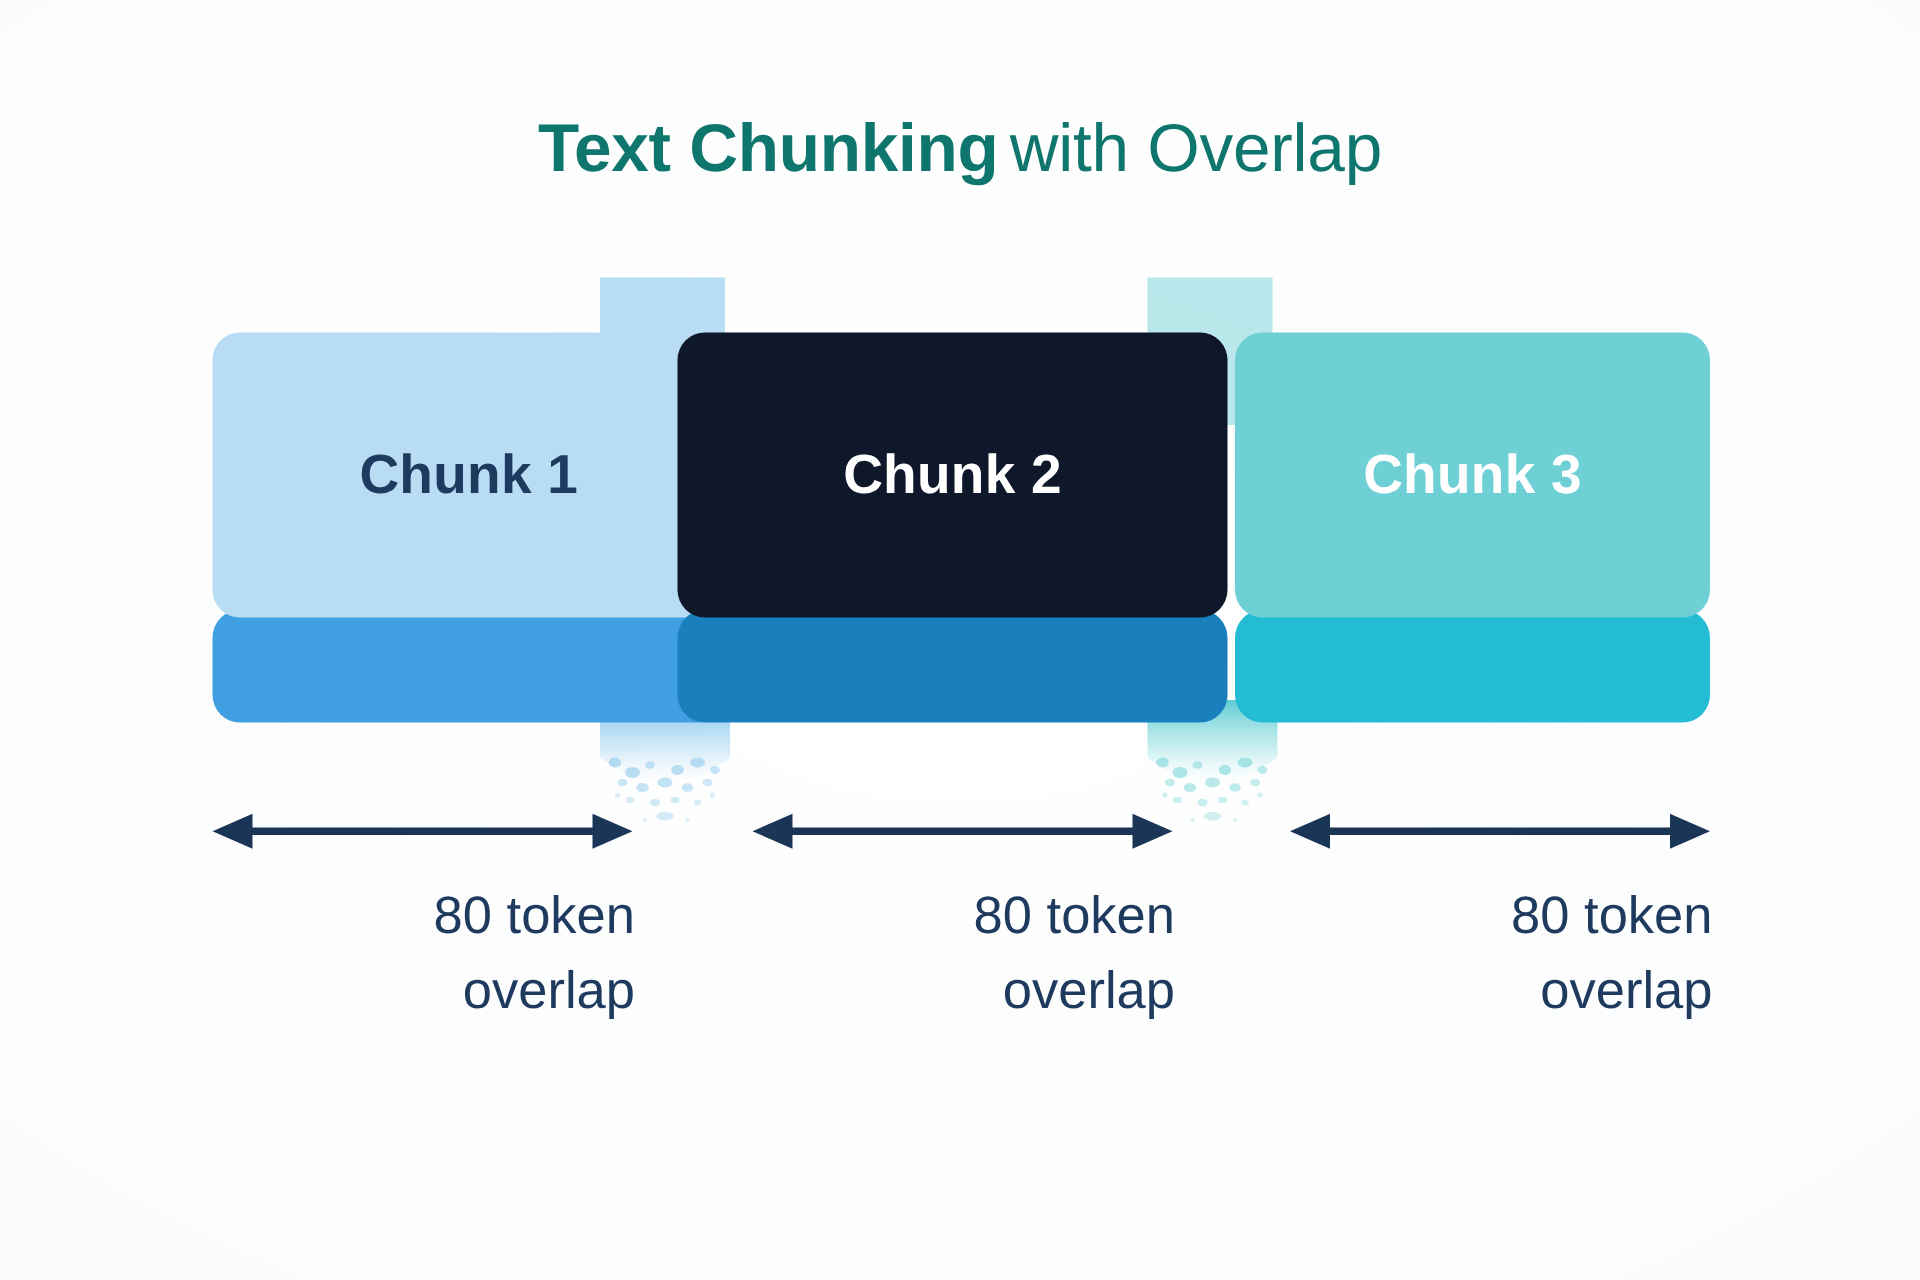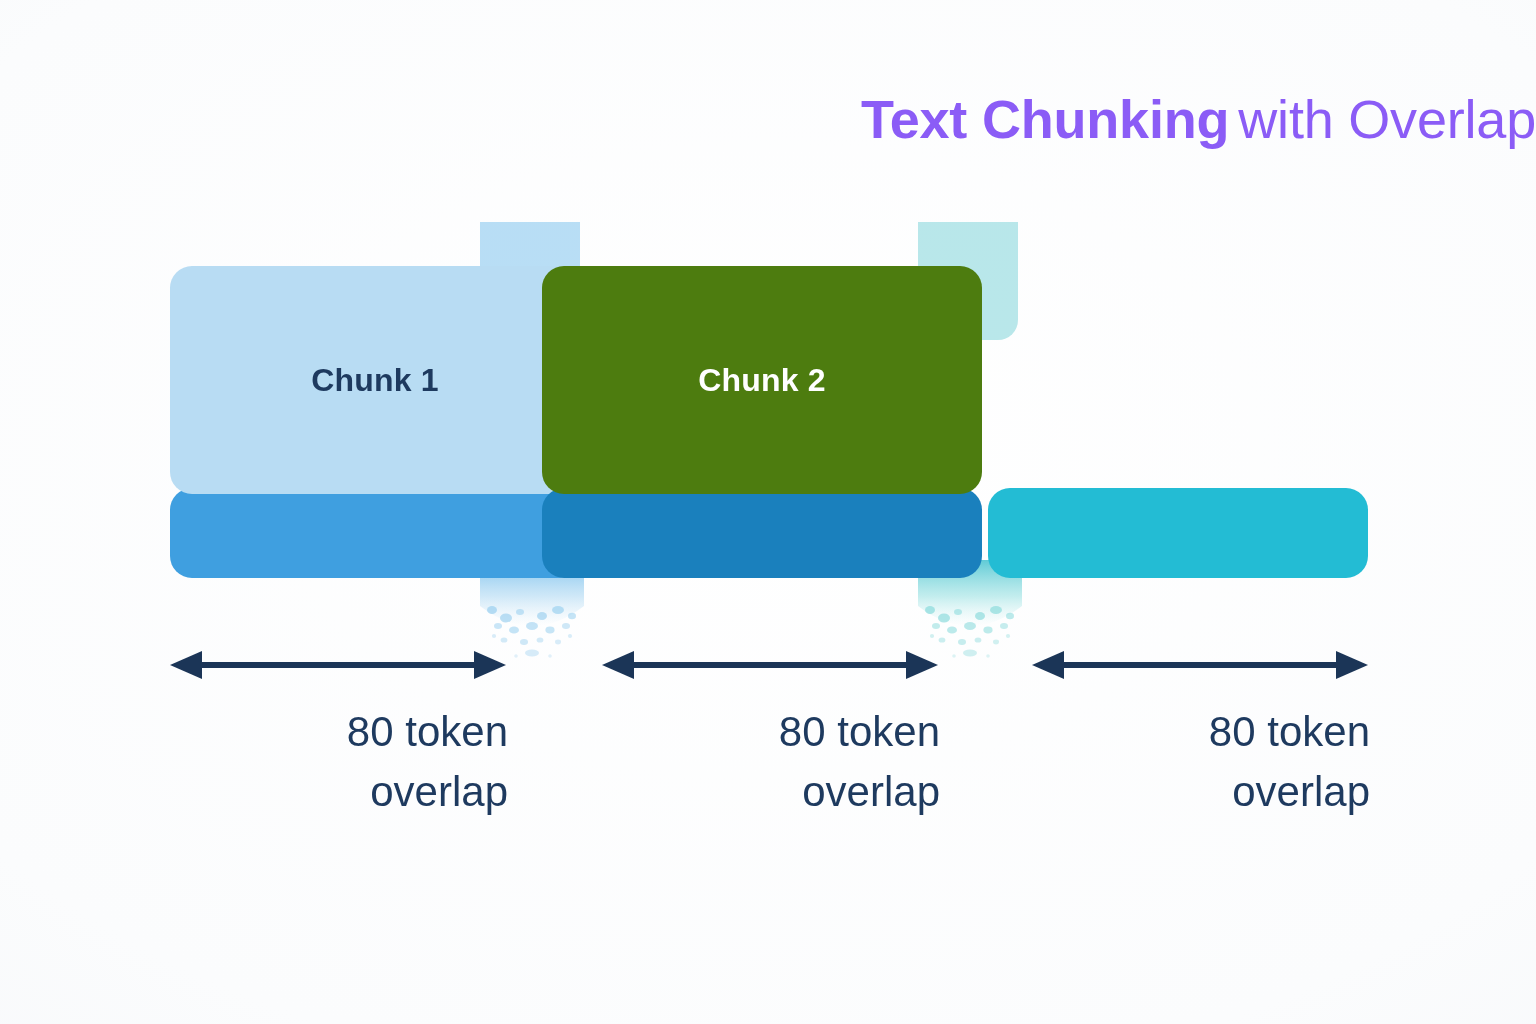--- a/index.html
+++ b/index.html
@@ -59,21 +59,21 @@
     left: 0;
     top: 0;
     right: 0;
     height: 228px;
     border-radius: 22px;
     display: flex;
     align-items: center;
     justify-content: center;
   }
   .chunk-label {
-    font-size: 32px;
+    font-size: 44px;
     font-weight: 600;
     letter-spacing: 0.2px;
     user-select: none;
   }
   .chunk-bottom {
     position: absolute;
     left: 0;
     right: 0;
     top: 222px;
     height: 90px;
@@ -117,21 +117,21 @@
     white-space: pre-line;
     user-select: none;
   }
 </style>
 </head>
 <body style="background: rgb(253, 253, 253);">
 
 <div id="canvas"></div>
 
 <div id="title-wrap">
-  <div id="title" style="color: #8b5cf6; text-align: right;">
+  <div id="title" style="color: #0f766e;">
     <span class="strong">Text Chunking</span><span class="light">with Overlap</span>
   </div>
 </div>
 
 <div id="stage">
 
   <svg class="dissolve" style="left:480px;" viewBox="0 0 104 110">
     <defs>
       <linearGradient id="dgrad1" x1="0" y1="0" x2="0" y2="1">
         <stop offset="0%" stop-color="#63b6ea" stop-opacity="0.85"></stop>
@@ -202,27 +202,30 @@
 
   <div class="chunk" id="chunk-1" style="left:170px; top:266px; width:410px; height:312px;">
     <div class="chunk-bottom" style="background: rgb(63, 159, 224);"></div>
     <div class="chunk-top" style="background: rgb(184, 220, 243);">
       <span class="chunk-label" style="color: rgb(30, 58, 95);">Chunk 1</span>
     </div>
   </div>
 
   <div class="chunk" id="chunk-2" style="left:542px; top:266px; width:440px; height:312px;">
     <div class="chunk-bottom" style="background: rgb(26, 128, 189);"></div>
-    <div class="chunk-top" style="background: #4d7c0f;">
+    <div class="chunk-top" style="background: #0f172a;">
       <span class="chunk-label" style="color: rgb(255, 255, 255);">Chunk 2</span>
     </div>
   </div>
 
   <div class="chunk" id="chunk-3" style="left:988px; top:266px; width:380px; height:312px;">
     <div class="chunk-bottom" style="background: rgb(35, 188, 212);"></div>
+    <div class="chunk-top" style="background: rgb(110, 208, 213);">
+      <span class="chunk-label" style="color: rgb(255, 255, 255);">Chunk 3</span>
+    </div>
   </div>
 
   <div class="arrow" style="left:168px; top:648px; width:340px;">
     <svg width="340" height="34" viewBox="0 0 340 34">
       <path d="M2 17 L34 3 L34 31 Z" fill="#1b3557"></path>
       <path d="M338 17 L306 3 L306 31 Z" fill="#1b3557"></path>
       <rect x="30" y="14" width="280" height="6" fill="#1b3557"></rect>
     </svg>
   </div>
 

